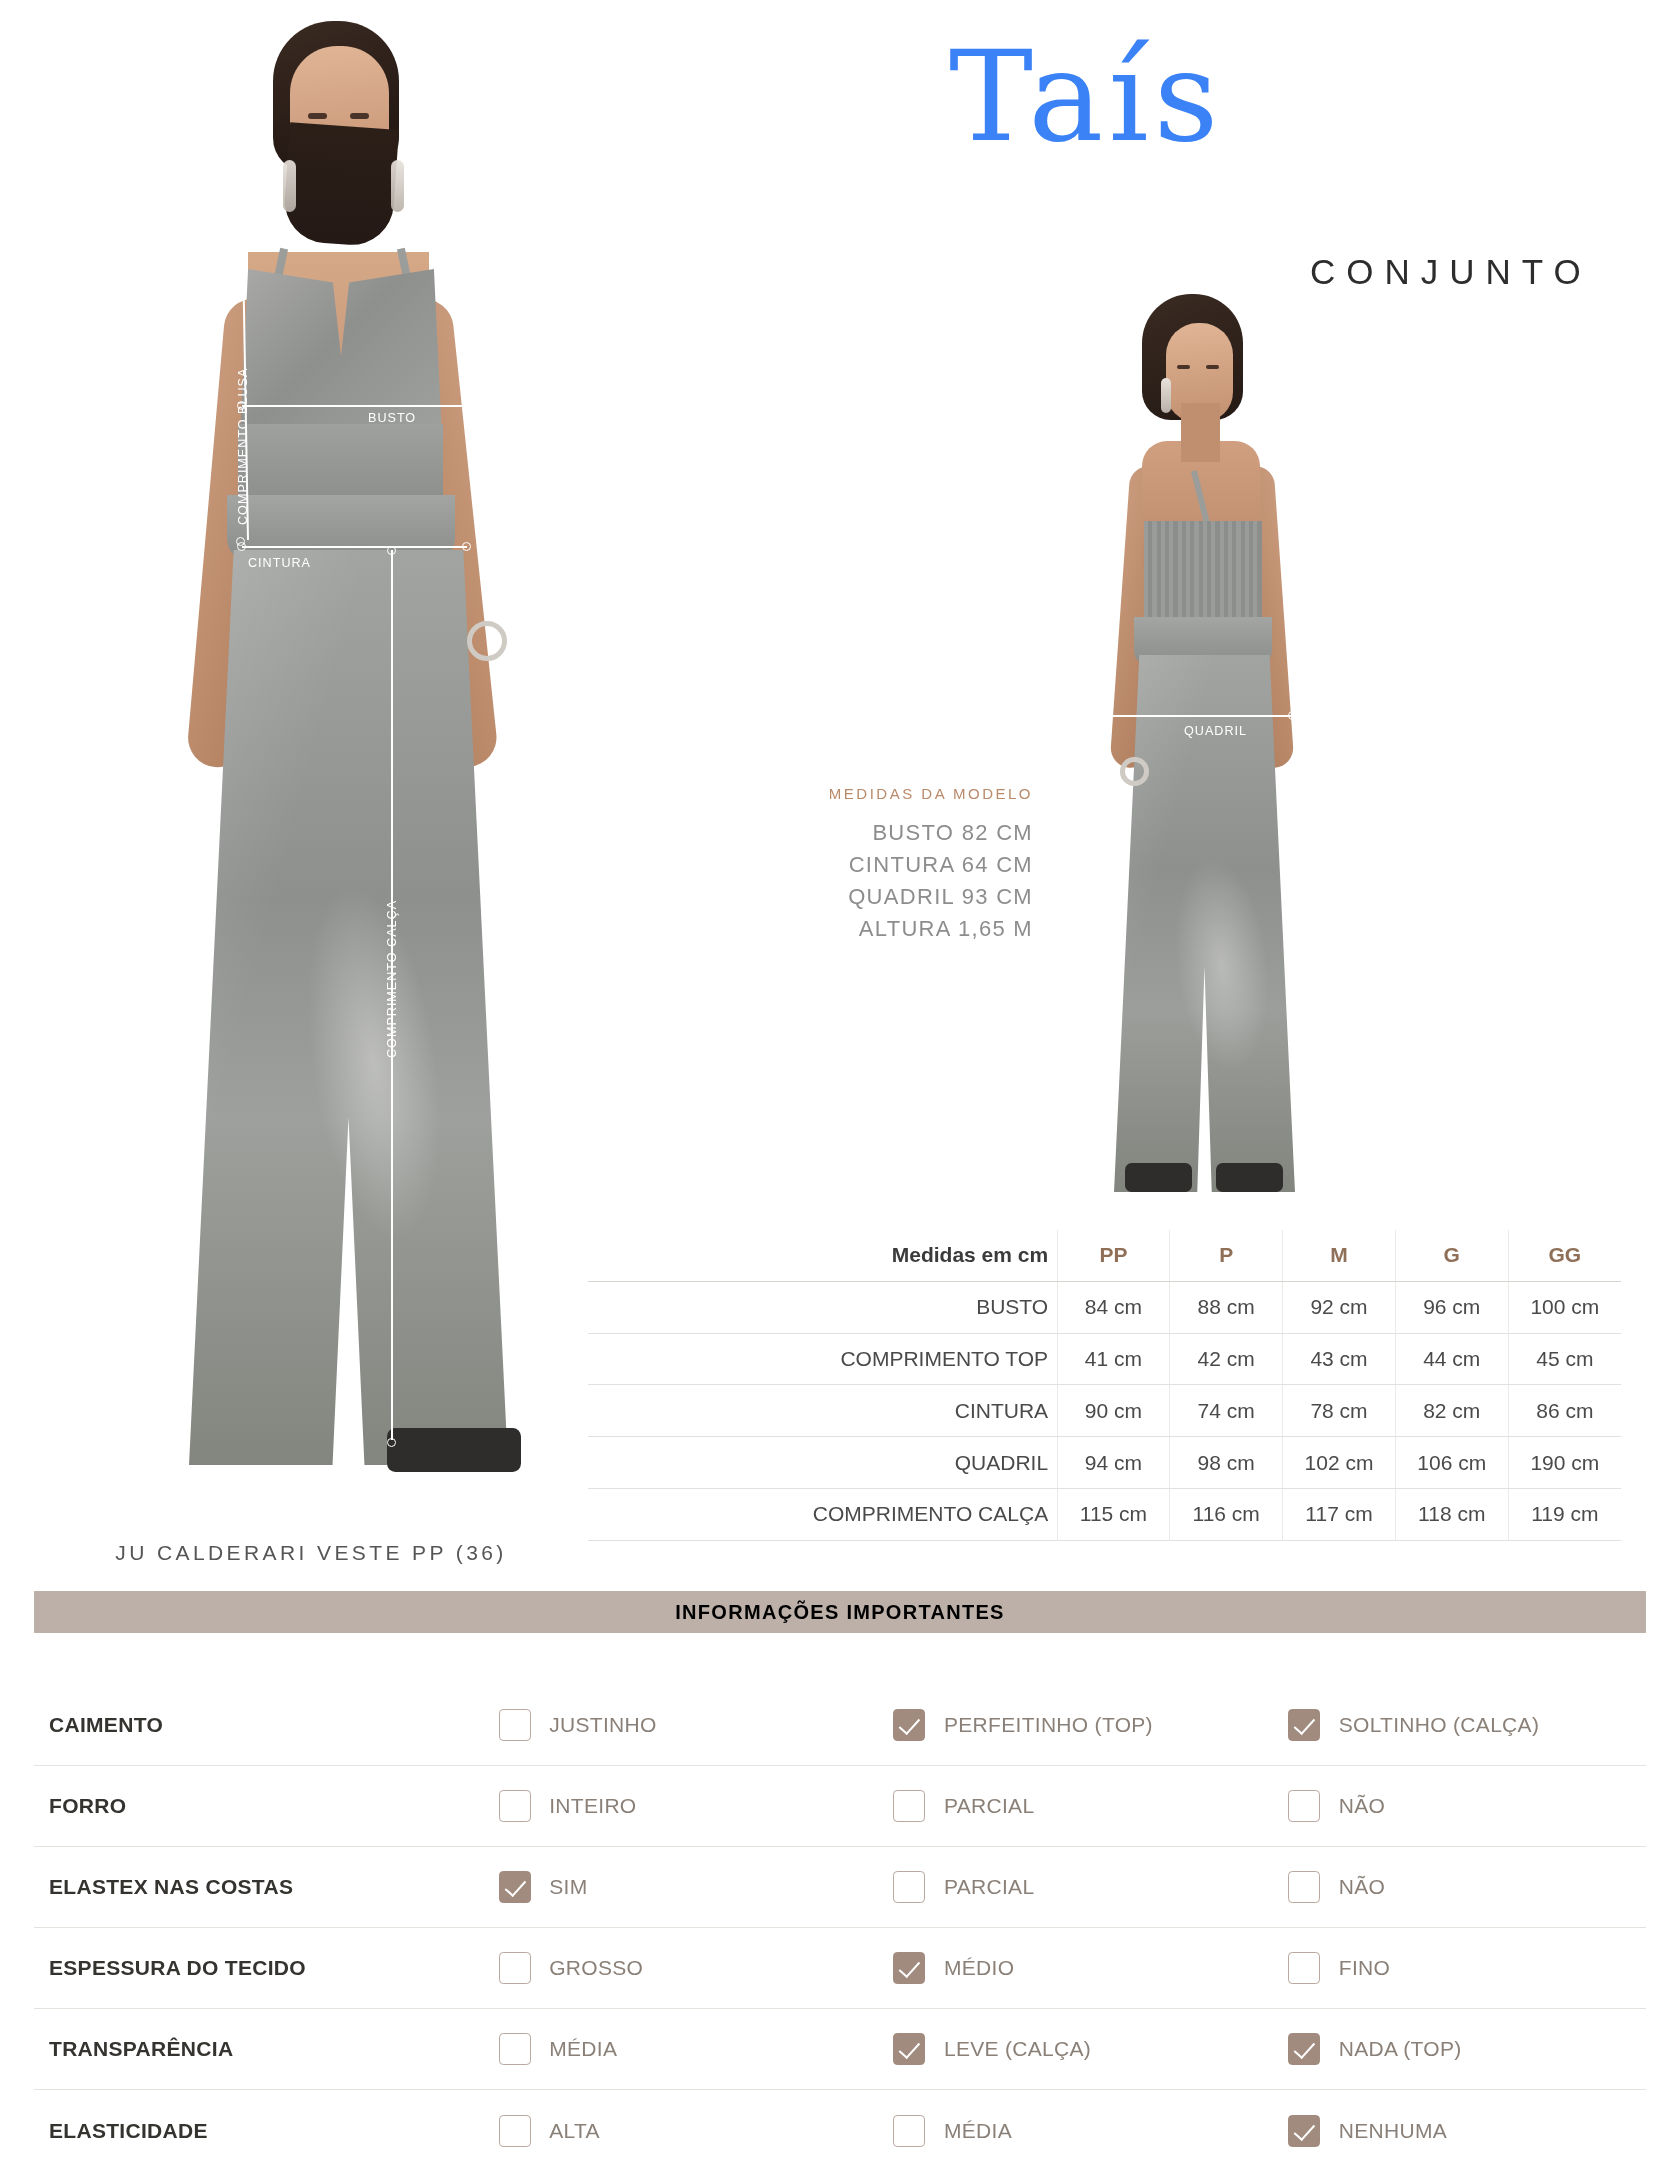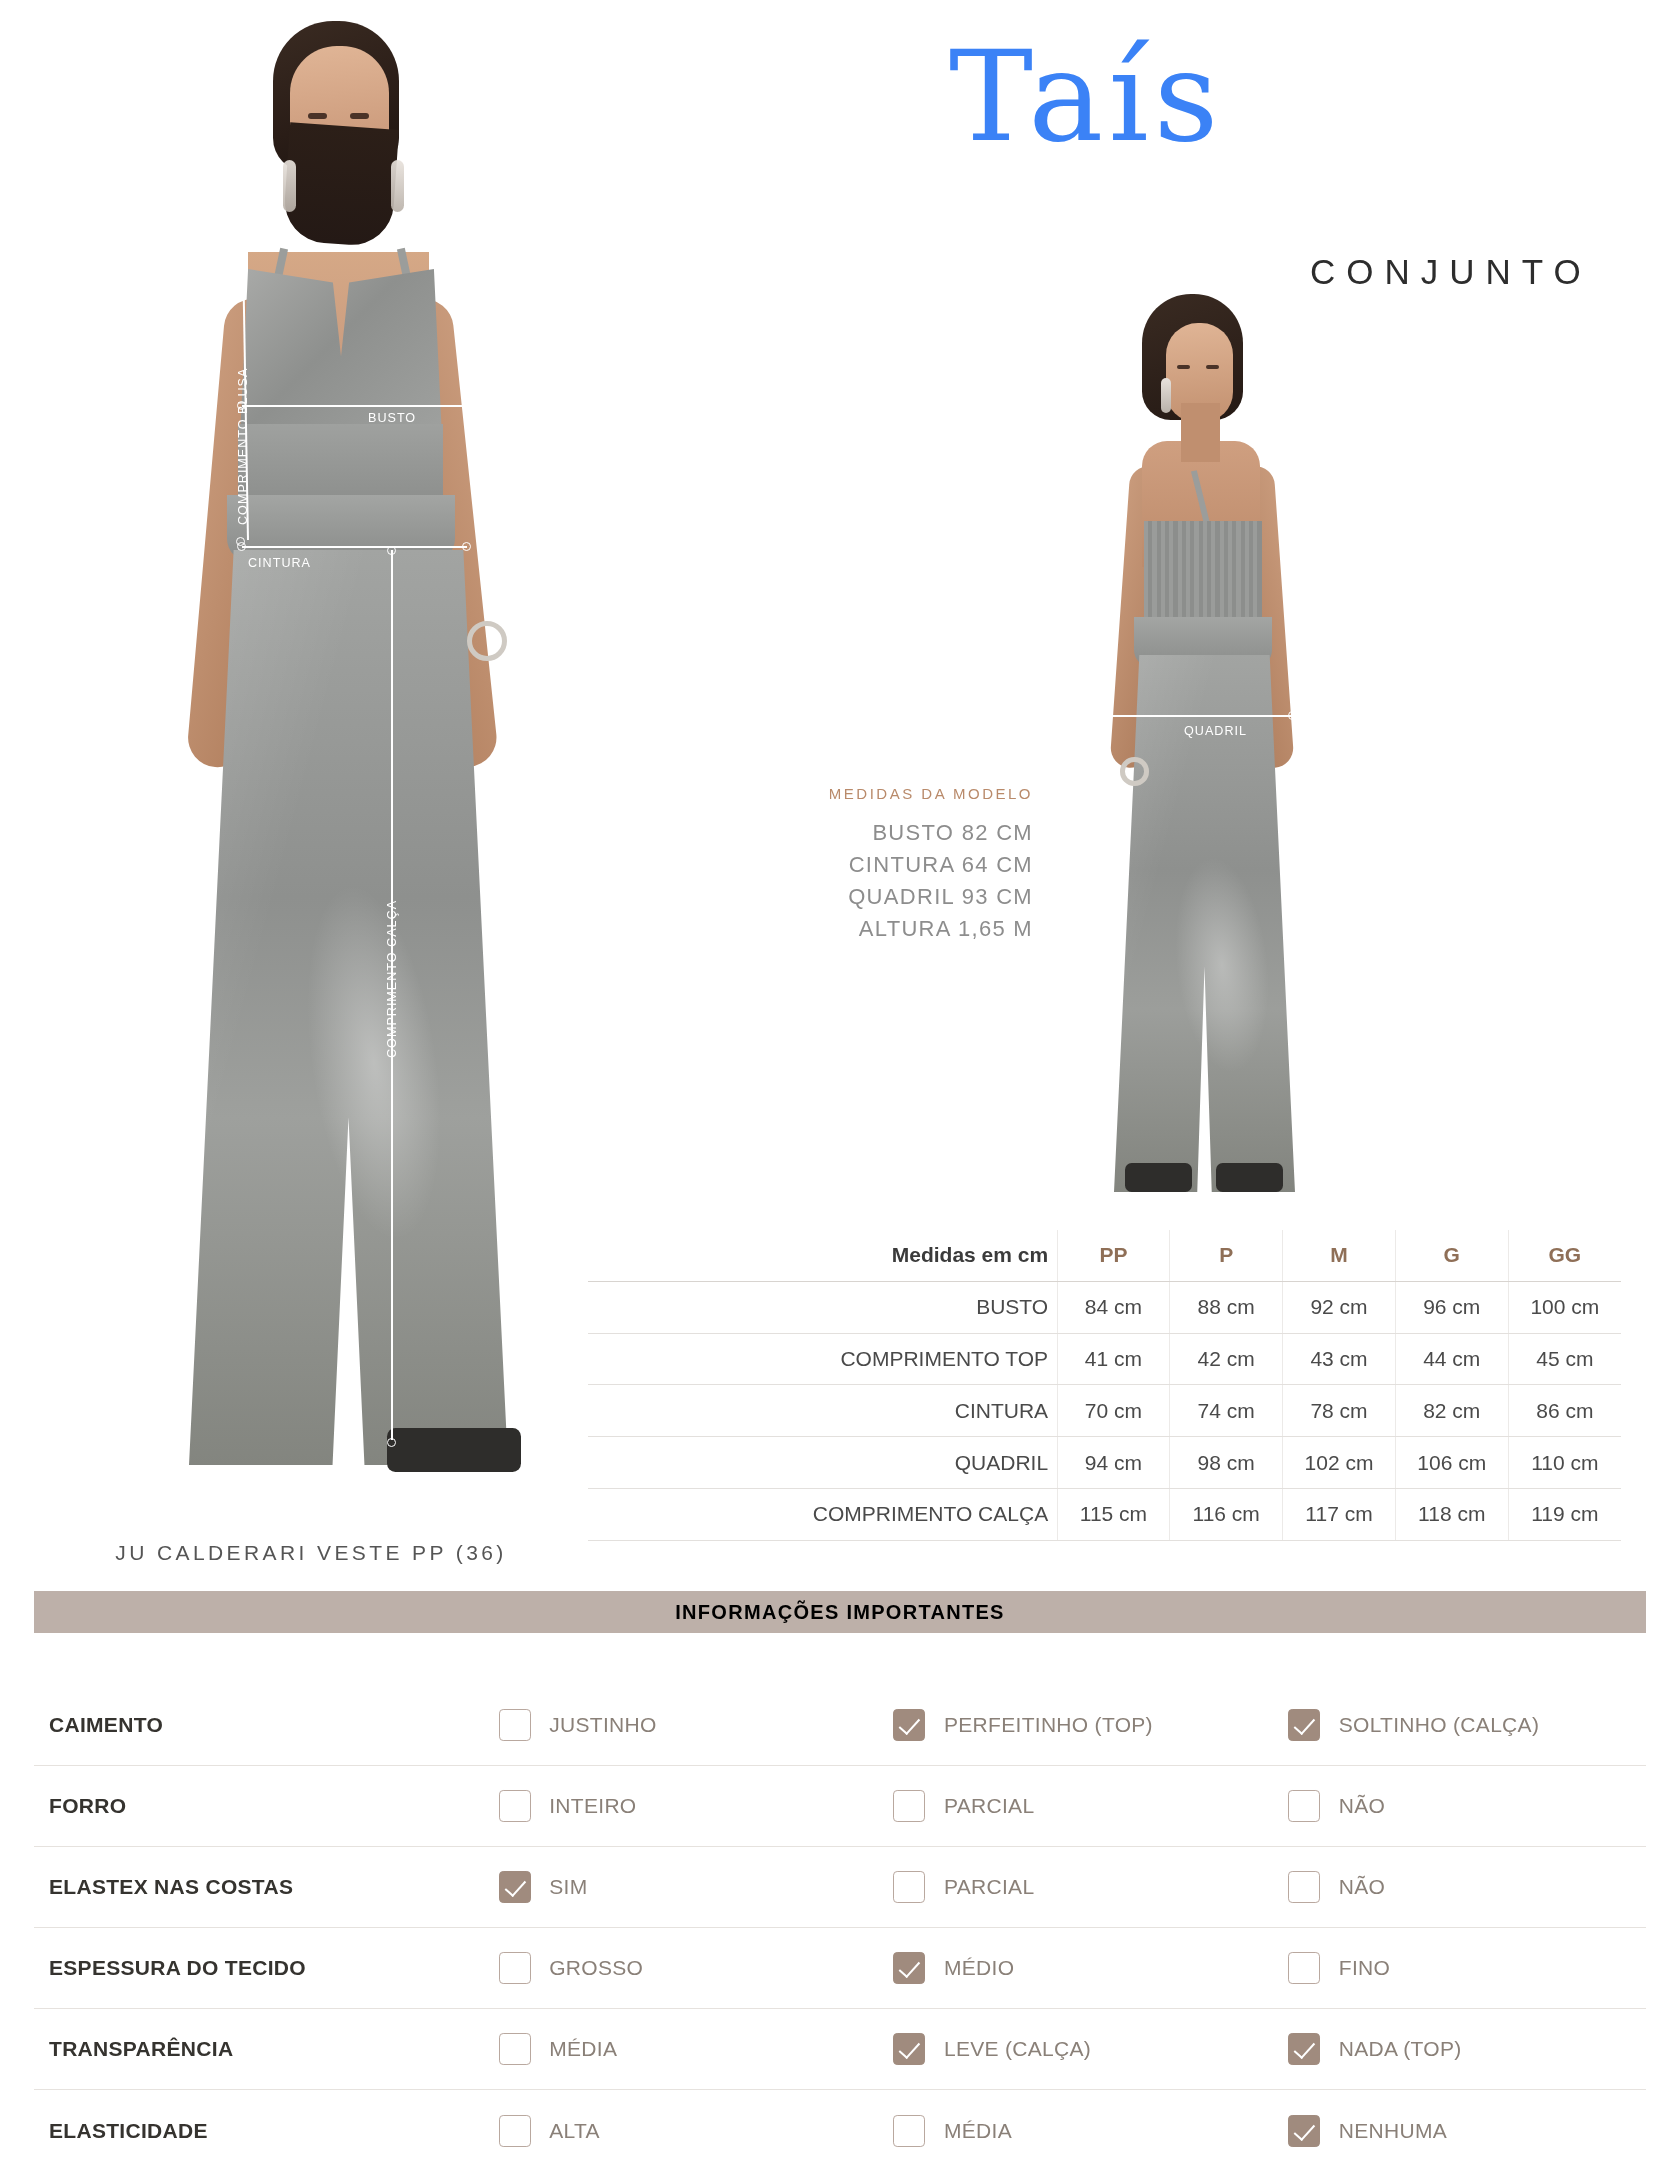--- a/index.html
+++ b/index.html
@@ -399,33 +399,33 @@
     <tr>
       <td class="lbl">COMPRIMENTO TOP</td>
       <td class="num">41 cm</td>
       <td class="num">42 cm</td>
       <td class="num">43 cm</td>
       <td class="num">44 cm</td>
       <td class="num">45 cm</td>
     </tr>
     <tr>
       <td class="lbl">CINTURA</td>
-      <td class="num">70 cm</td>
+      <td class="num">90 cm</td>
       <td class="num">74 cm</td>
       <td class="num">78 cm</td>
       <td class="num">82 cm</td>
       <td class="num">86 cm</td>
     </tr>
     <tr>
       <td class="lbl">QUADRIL</td>
       <td class="num">94 cm</td>
       <td class="num">98 cm</td>
       <td class="num">102 cm</td>
       <td class="num">106 cm</td>
-      <td class="num">110 cm</td>
+      <td class="num">190 cm</td>
     </tr>
     <tr>
       <td class="lbl">COMPRIMENTO CALÇA</td>
       <td class="num">115 cm</td>
       <td class="num">116 cm</td>
       <td class="num">117 cm</td>
       <td class="num">118 cm</td>
       <td class="num">119 cm</td>
     </tr>
   </tbody>

